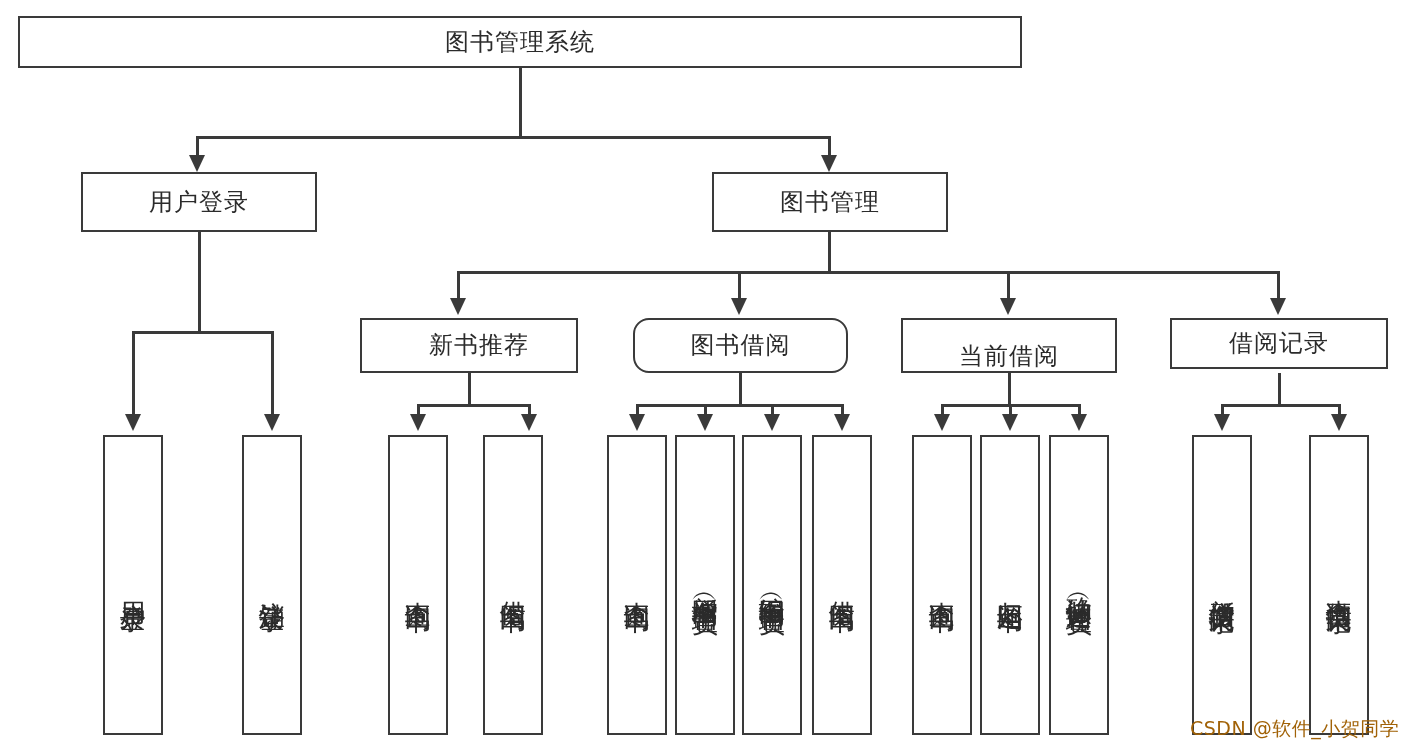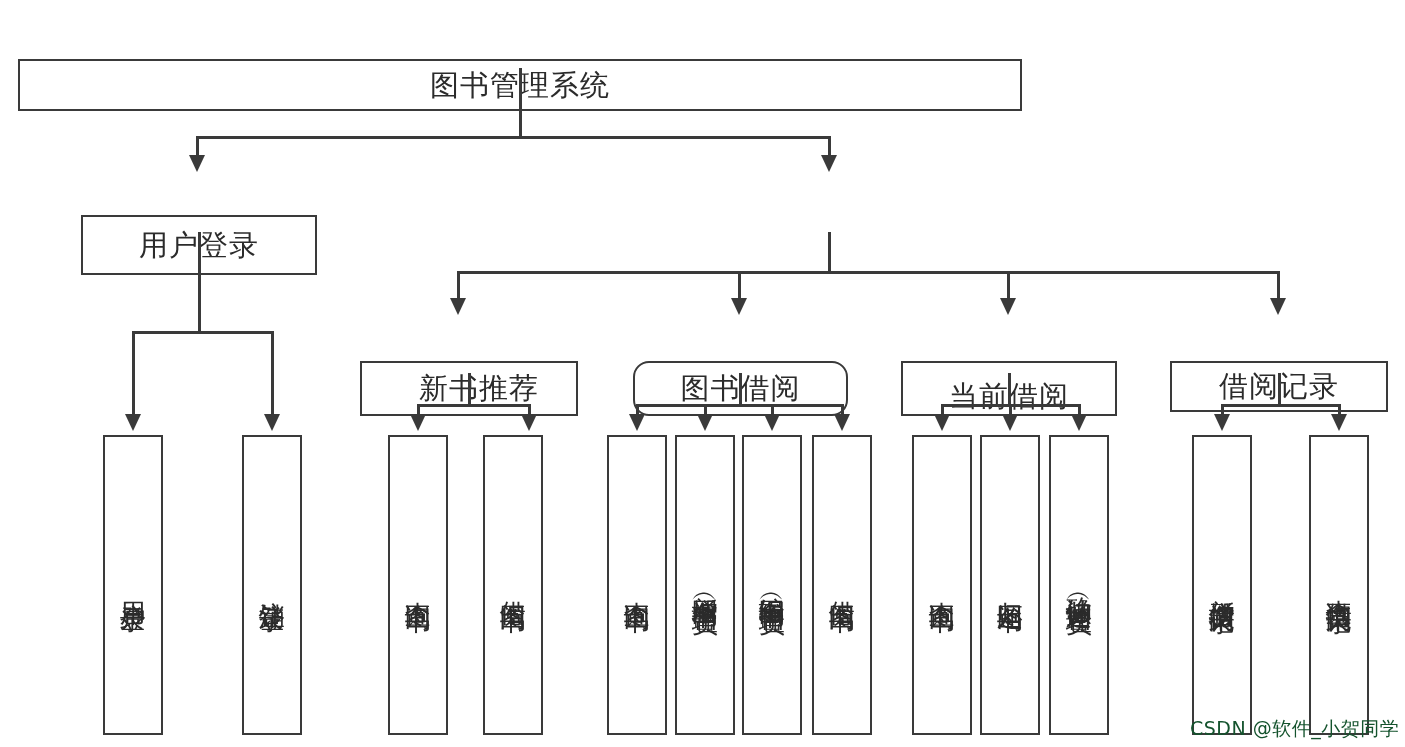--- a/index.html
+++ b/index.html
@@ -21,24 +21,23 @@
     position: absolute;
     box-sizing: border-box;
     background: #ffffff;
     border: 2.5px solid #3a3a3a;
     display: flex;
     align-items: center;
     justify-content: center;
     color: #2b2b2b;
   }
   .node.horiz {
-    font-size: 29px;
+    font-size: 24px;
     letter-spacing: 1px;
     line-height: 1.2;
-    margin-top: 43px;
   }
   .node.vert {
     writing-mode: vertical-rl;
     text-orientation: upright;
     font-size: 26px;
     line-height: 1.18;
     letter-spacing: 2px;
     padding: 6px 0;
     align-items: center;
     justify-content: center;
@@ -57,21 +56,21 @@
   .arrow {
     position: absolute;
     width: 0;
     height: 0;
     border-left: 8px solid transparent;
     border-right: 8px solid transparent;
     border-top: 17px solid #3a3a3a;
   }
   #watermark {
     position: absolute;
-    color: #14532d;
+    color: #a16207;
     font-size: 19px;
     white-space: nowrap;
     letter-spacing: 0.5px;
   }
 </style>
 </head>
 <body>
 
 <div id="canvas">
 
@@ -83,20 +82,23 @@
 
   <div class="edge h" style="left:197px; top:136px; width:634px;"></div>
 
   <div class="edge v" style="left:196px; top:136px; height:22px;"></div>
   <div class="arrow" style="left:189px; top:155px;"></div>
   <div class="edge v" style="left:828px; top:136px; height:22px;"></div>
   <div class="arrow" style="left:821px; top:155px;"></div>
 
   <div class="node horiz" style="left:81px; top:172px; width:236px; height:60px;">
     <span>用户登录</span>
+  </div>
+  <div class="node horiz" style="left:712px; top:172px; width:236px; height:60px;">
+    <span>图书管理</span>
   </div>
 
   <div class="edge v" style="left:198px; top:232px; height:101px;"></div>
   <div class="edge h" style="left:133px; top:331px; width:141px;"></div>
   <div class="edge v" style="left:132px; top:331px; height:86px;"></div>
   <div class="arrow" style="left:125px; top:414px;"></div>
   <div class="edge v" style="left:271px; top:331px; height:86px;"></div>
   <div class="arrow" style="left:264px; top:414px;"></div>
 
   <div class="edge v" style="left:828px; top:232px; height:42px;"></div>

